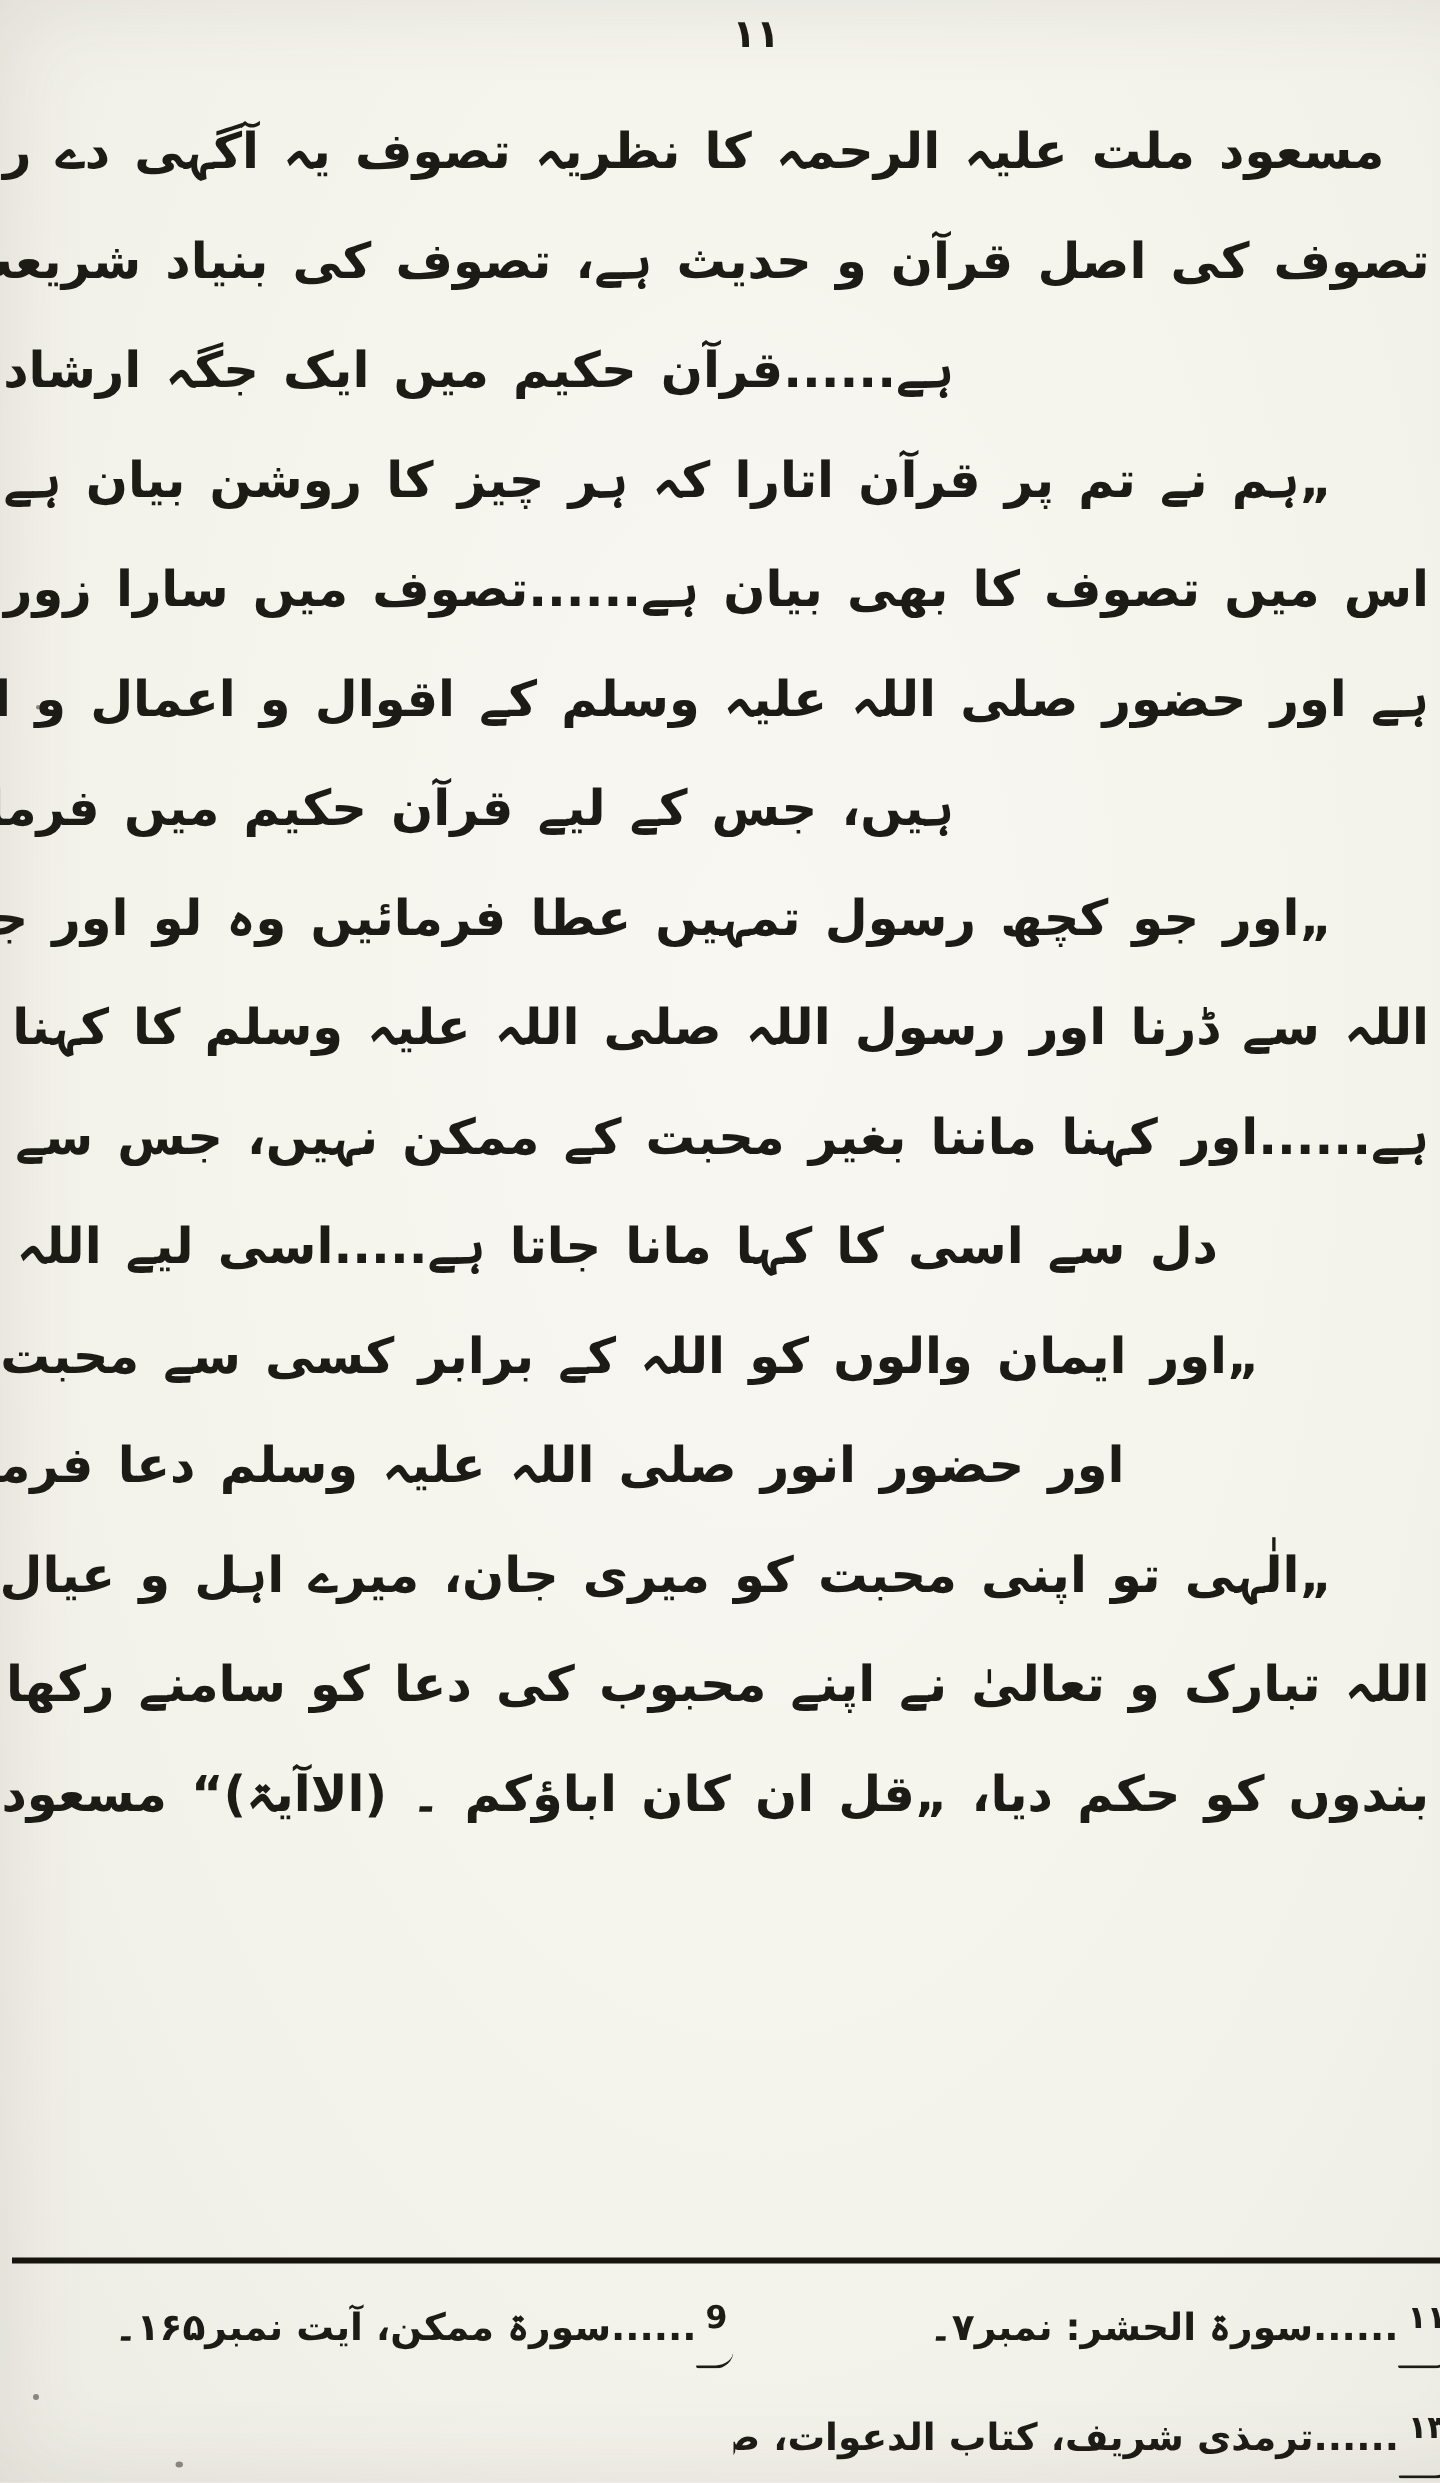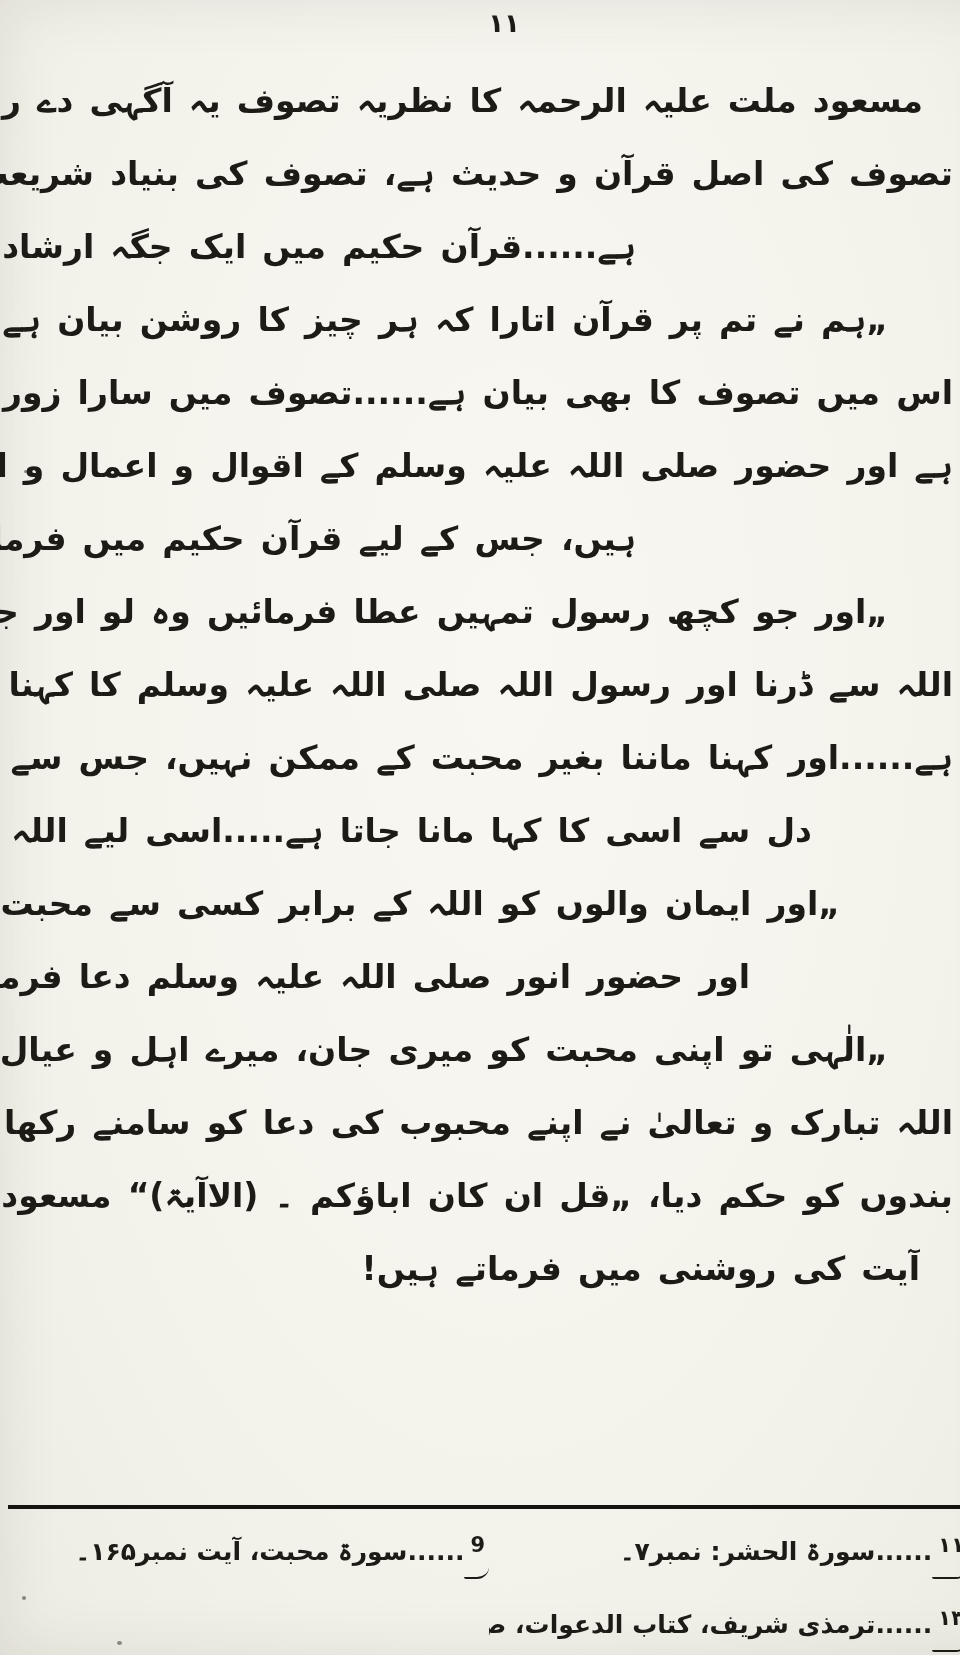--- a/index.html
+++ b/index.html
@@ -108,27 +108,26 @@
       <div class="line al-mid" dir="rtl">ہیں، جس کے لیے قرآن حکیم میں فرمایا!</div>
       <div class="line al-quote" dir="rtl">„اور جو کچھ رسول تمہیں عطا فرمائیں وہ لو اور جس سے منع فرمائیں</div>
       <div class="line al-full" dir="rtl">اللہ سے ڈرنا اور رسول اللہ صلی اللہ علیہ وسلم کا کہنا ماننا ہی تصوف</div>
       <div class="line al-full" dir="rtl">ہے......اور کہنا ماننا بغیر محبت کے ممکن نہیں، جس سے محبت ہوتی ہے،</div>
       <div class="line al-wide" dir="rtl">دل سے اسی کا کہا مانا جاتا ہے.....اسی لیے اللہ تعالیٰ نے فرمایا!</div>
       <div class="line al-quote2" dir="rtl">„اور ایمان والوں کو اللہ کے برابر کسی سے محبت نہیں“۔</div>
       <div class="line al-cmid" dir="rtl">اور حضور انور صلی اللہ علیہ وسلم دعا فرما رہے ہیں!</div>
       <div class="line al-quote" dir="rtl">„الٰہی تو اپنی محبت کو میری جان، میرے اہل و عیال اور ٹھنڈے پانی</div>
       <div class="line al-full" dir="rtl">اللہ تبارک و تعالیٰ نے اپنے محبوب کی دعا کو سامنے رکھا اور اللہ نے اپنے</div>
       <div class="line al-full" dir="rtl">بندوں کو حکم دیا، „قل ان کان اباؤکم ۔ (الاآیۃ)“ مسعود ملت علیہ الرحمہ اس</div>
-      <div class="line al-shortr" dir="rtl">آیت کی روشنی میں فرماتے ہیں!</div>
     </main>
 
   <div class="fn-divider"></div>
 
   <section class="footnotes" id="footnotes">
       <div class="footnote" dir="rtl"><span class="fn-num">۱۱</span><span class="fn-dots">......</span><span>سورۃ الحشر: نمبر۷۔</span></div>
-      <div class="footnote" dir="rtl"><span class="fn-num">9</span><span class="fn-dots">......</span><span>سورۃ محبت، آیت نمبر۱۶۵۔</span></div>
+      <div class="footnote" dir="rtl"><span class="fn-num">9</span><span class="fn-dots">......</span><span>سورۃ ممکن، آیت نمبر۱۶۵۔</span></div>
       <div class="footnote" dir="rtl"><span class="fn-num">۱۳</span><span class="fn-dots">......</span><span>ترمذی شریف، کتاب الدعوات، ص۵۰۳۔</span></div>
     </section>
 
   <span class="speck s1"></span>
   <span class="speck s2"></span>
   <span class="speck s3"></span>
 </div>
 
 </body></html>

